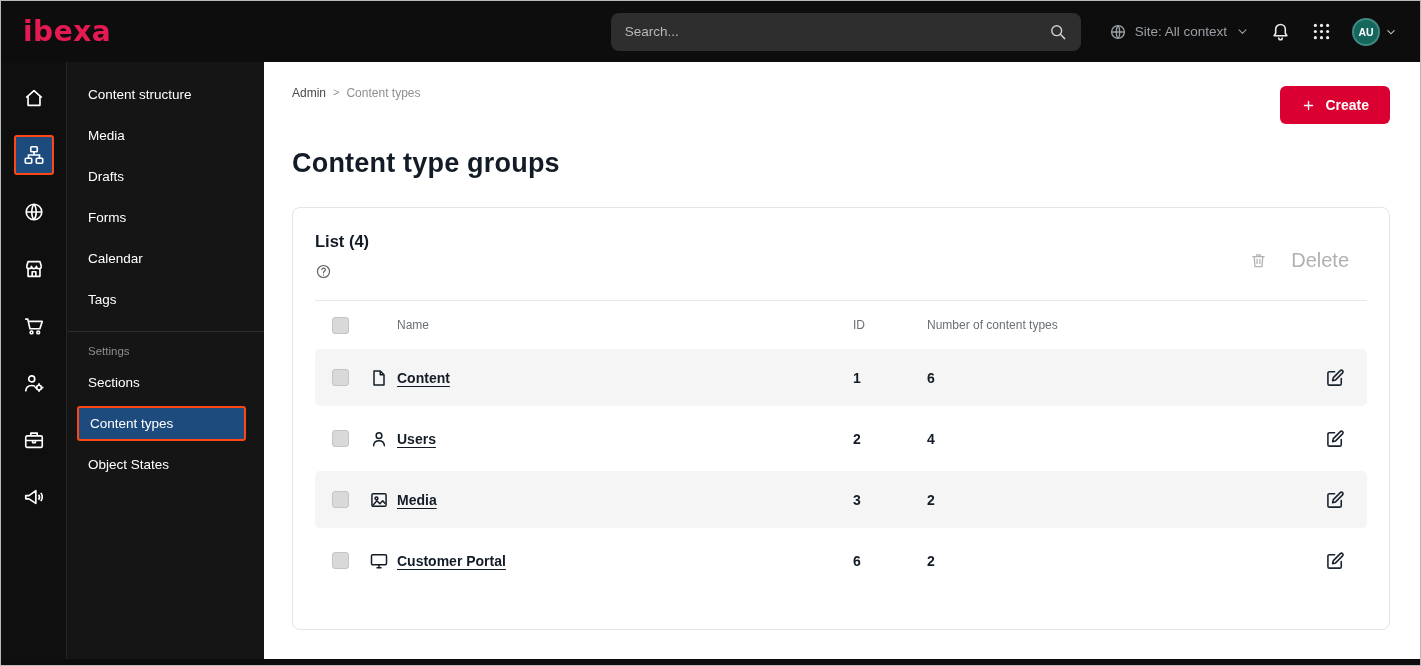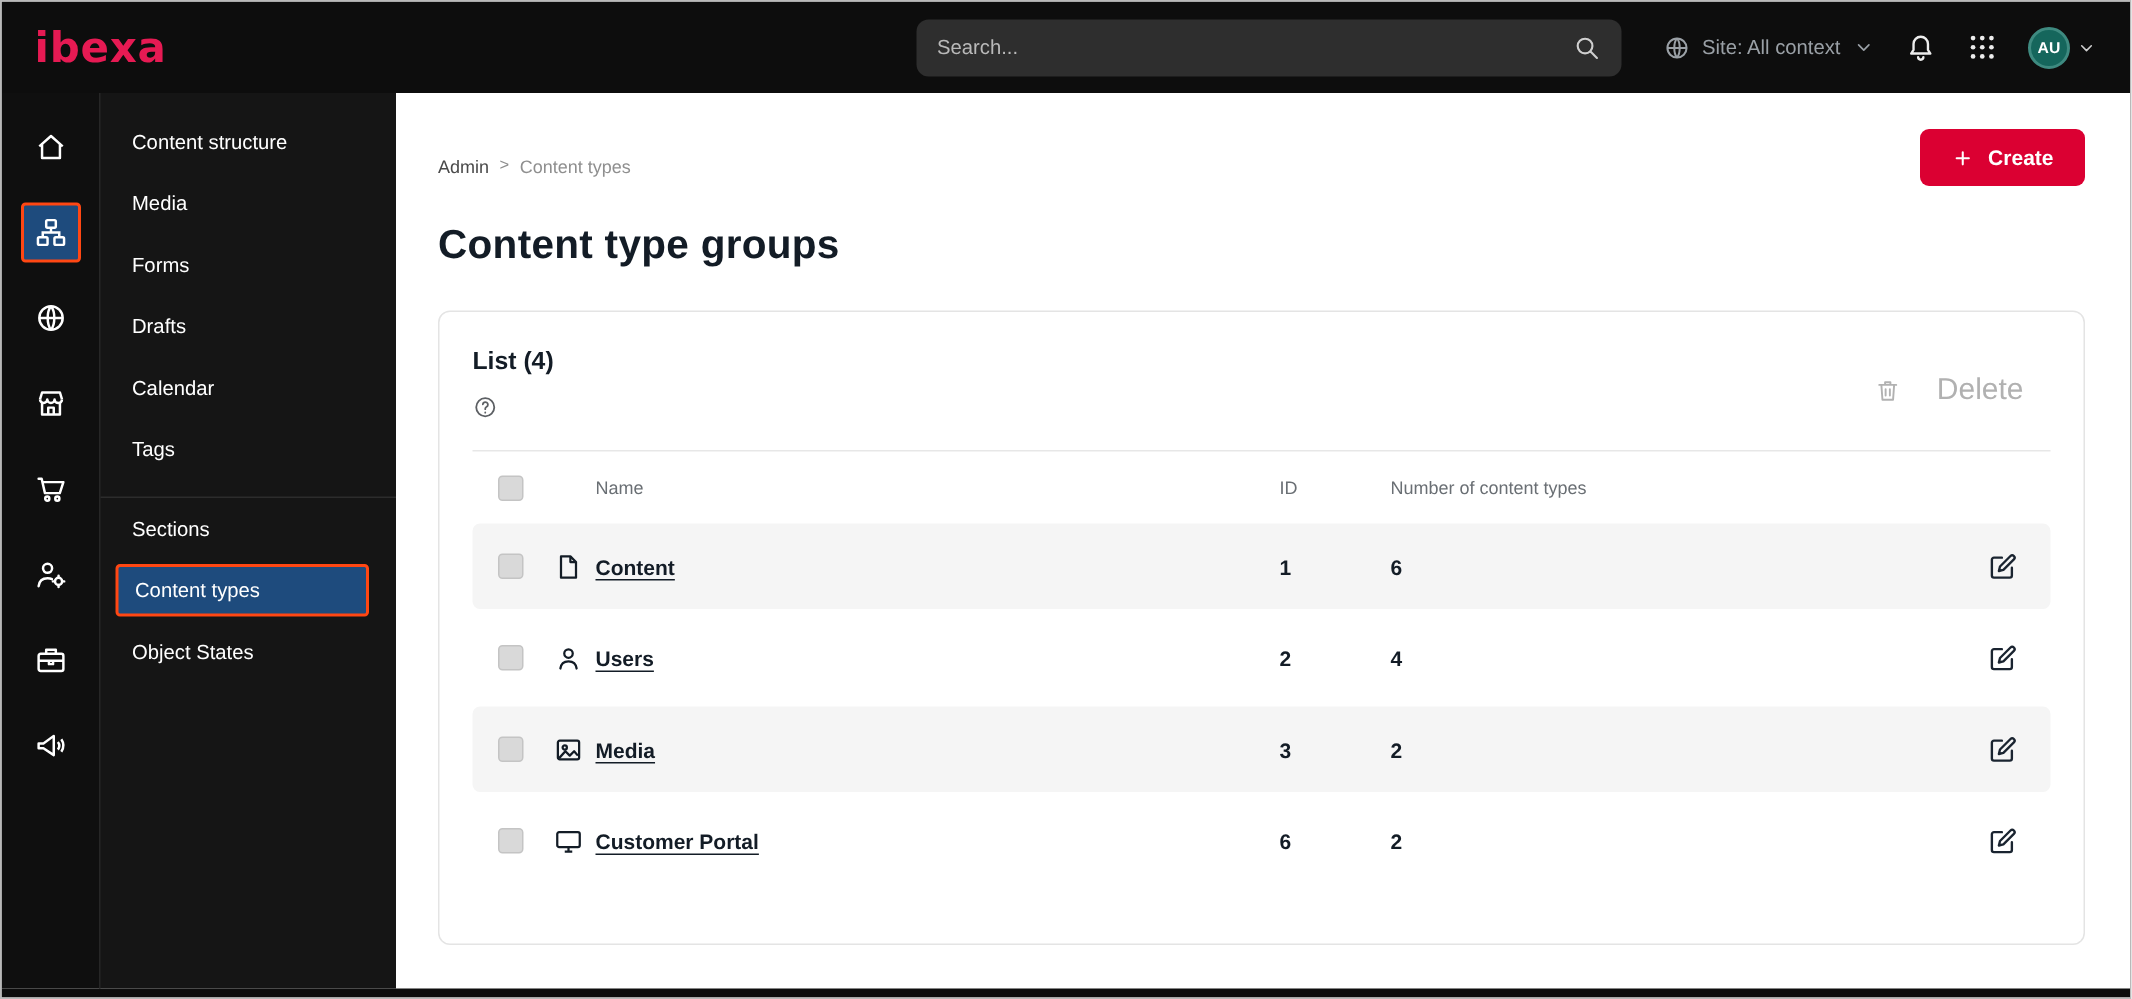--- a/index.html
+++ b/index.html
@@ -96,21 +96,21 @@
     margin:3px 18px 3px 10px;
     padding:8px 10px 8px 11px;
     background:#1e4b7d;
     border:2px solid #ff4713;
     border-radius:3px;
   }
 
   
   .main { flex:1; background:#fff; padding:24px 30px 0 28px; overflow:hidden; }
   .main-header { display:flex; justify-content:space-between; align-items:flex-start; }
-  .breadcrumb { font-size:12px; margin-top:18px; display:flex; align-items:flex-start; gap:7px; }
+  .breadcrumb { font-size:12px; margin-top:0; display:flex; align-items:flex-start; gap:7px; }
   .breadcrumb .root { color:#4a4a4a; cursor:pointer; }
   .breadcrumb .sep { color:#8f8f8f; font-size:11px; }
   .breadcrumb .current { color:#8f8f8f; }
   .create-btn {
     background:#db0032; color:#fff; border:none; border-radius:6px;
     height:38px; padding:0 21px;
     font-size:14px; font-weight:600;
     font-family:"Liberation Sans","DejaVu Sans",sans-serif;
     display:flex; align-items:center; gap:9px; cursor:pointer;text-align:center;
   }
@@ -291,26 +291,27 @@
         <svg viewBox="0 0 24 24" fill="none" stroke="currentColor" stroke-width="1.8" stroke-linejoin="round">
             <path d="M3 10.5v3.5h3.5L14 19V5l-7.5 5.5z"></path>
             <path d="M17 9.5a4.5 4.5 0 0 1 0 5.5M19.5 7.5a8 8 0 0 1 0 9"></path>
           </svg>
       </div>
     </nav>
 
     <nav class="sidebar">
       <div class="side-item">Content structure</div>
       <div class="side-item">Media</div>
+      <div class="side-item">Drafts</div>
       <div class="side-item">Forms</div>
-      <div class="side-item">Drafts</div>
       <div class="side-item">Calendar</div>
       <div class="side-item">Tags</div>
 
       <hr class="side-divider">
+      <div class="side-section-label">Settings</div>
 
       <div class="side-item">Sections</div>
       <div class="side-item active">Content types</div>
       <div class="side-item">Object States</div>
     </nav>
 
     <main class="main">
 
       <div class="main-header">
         <div class="breadcrumb">

